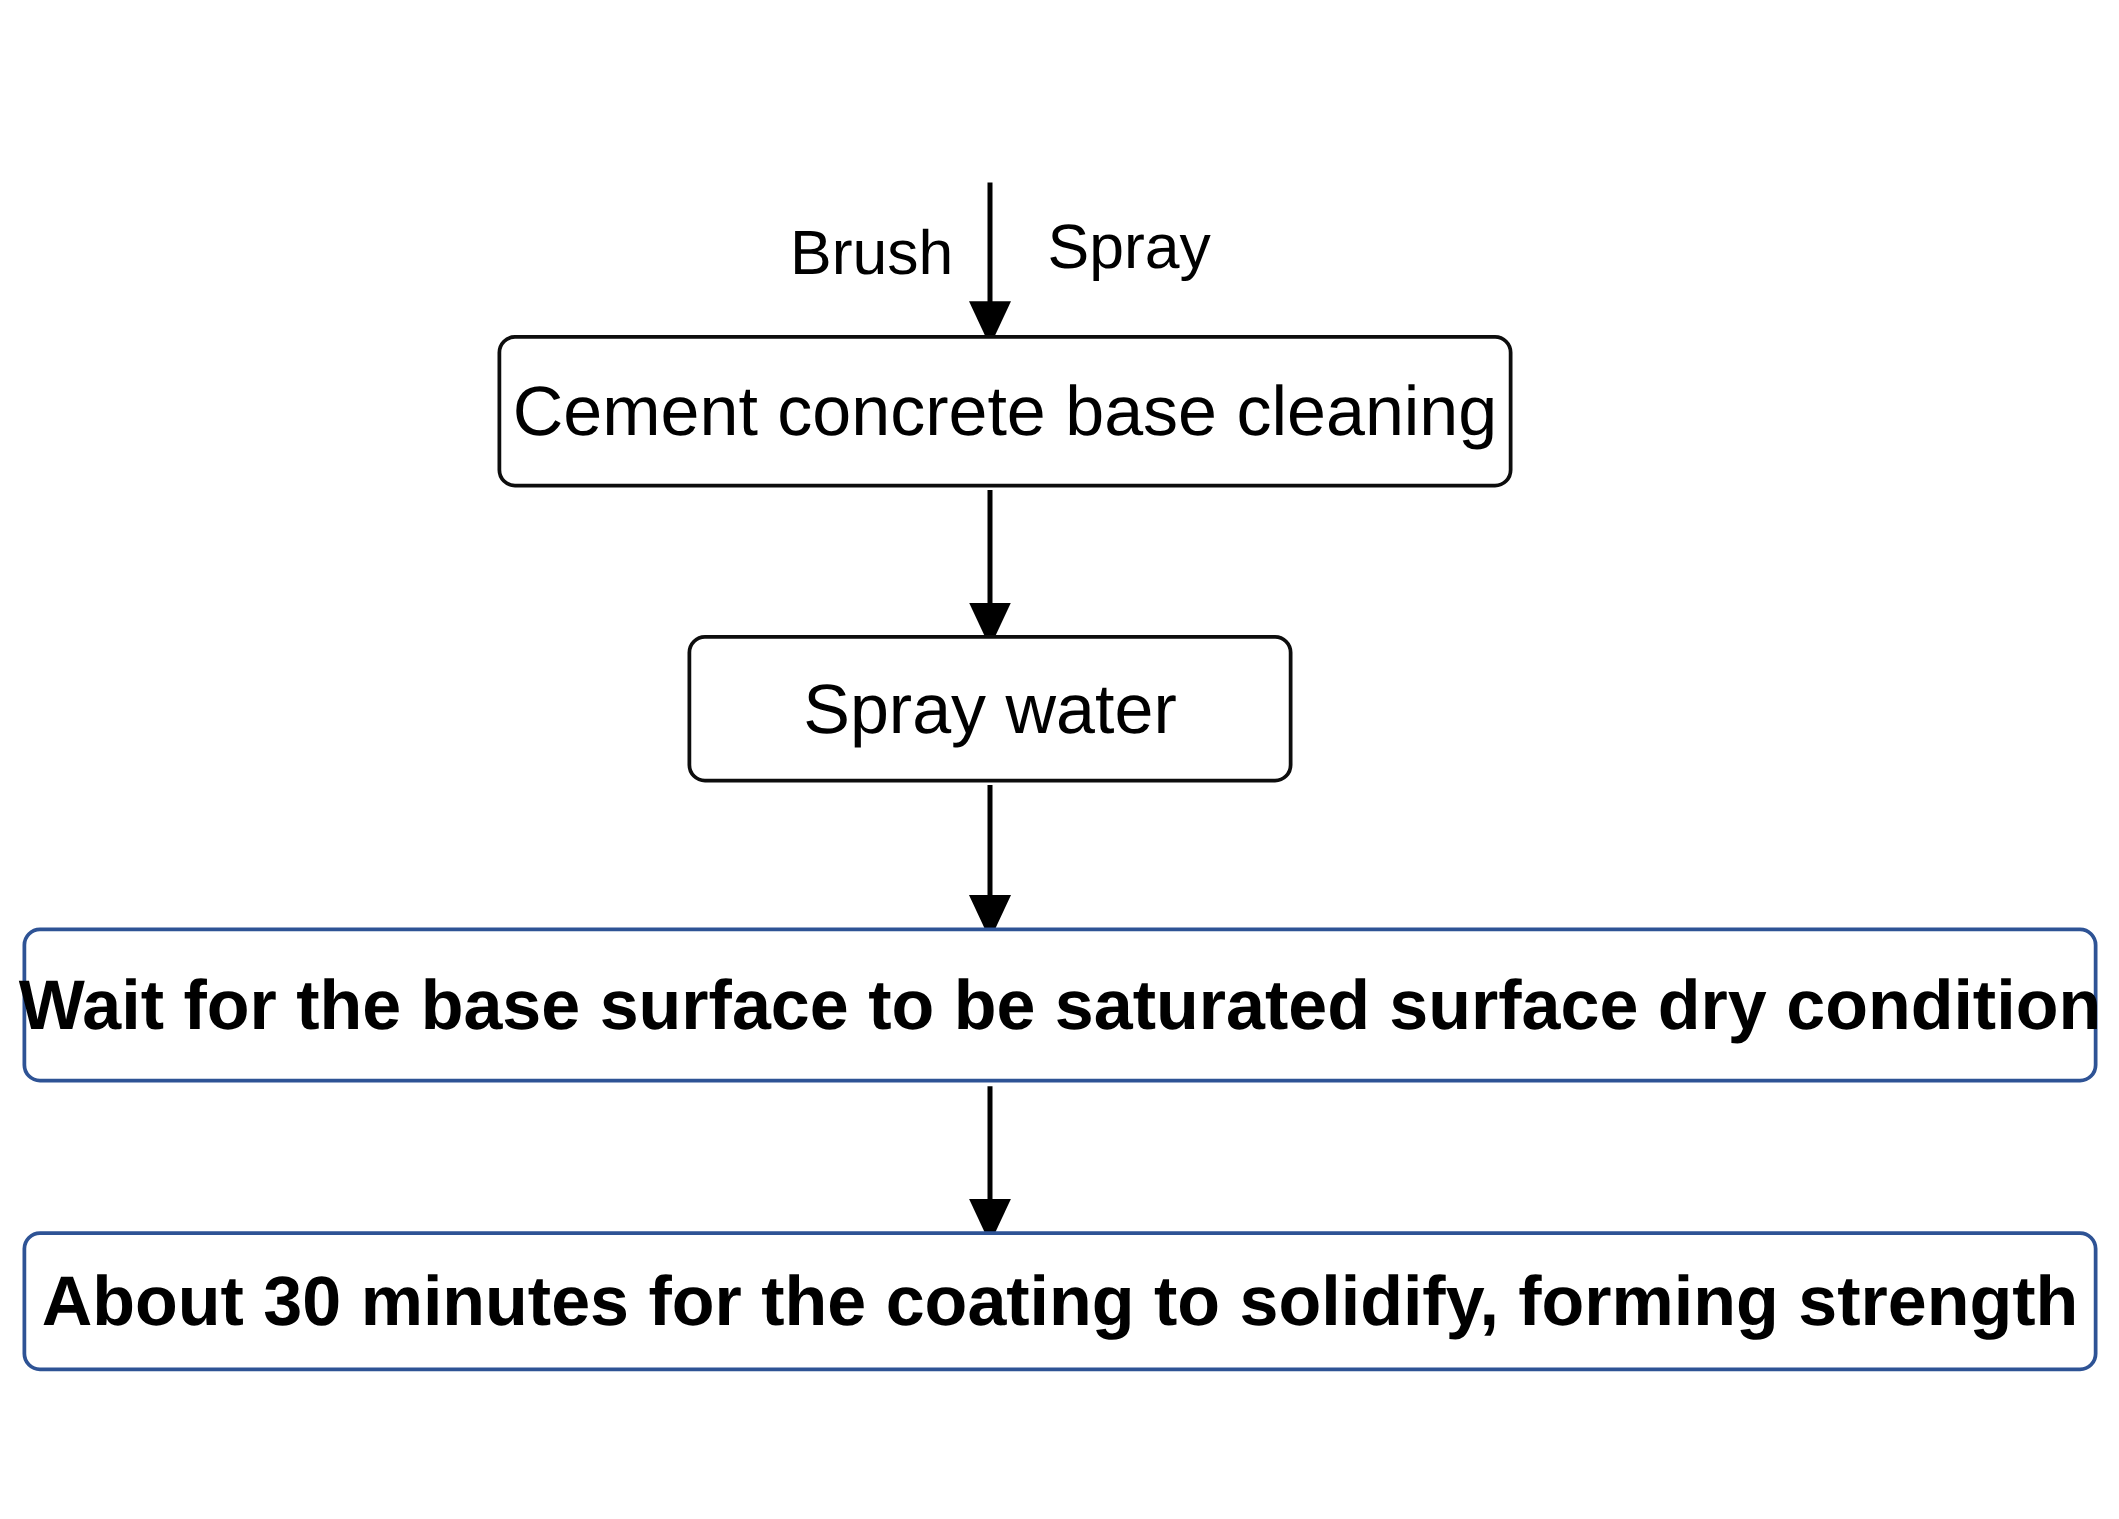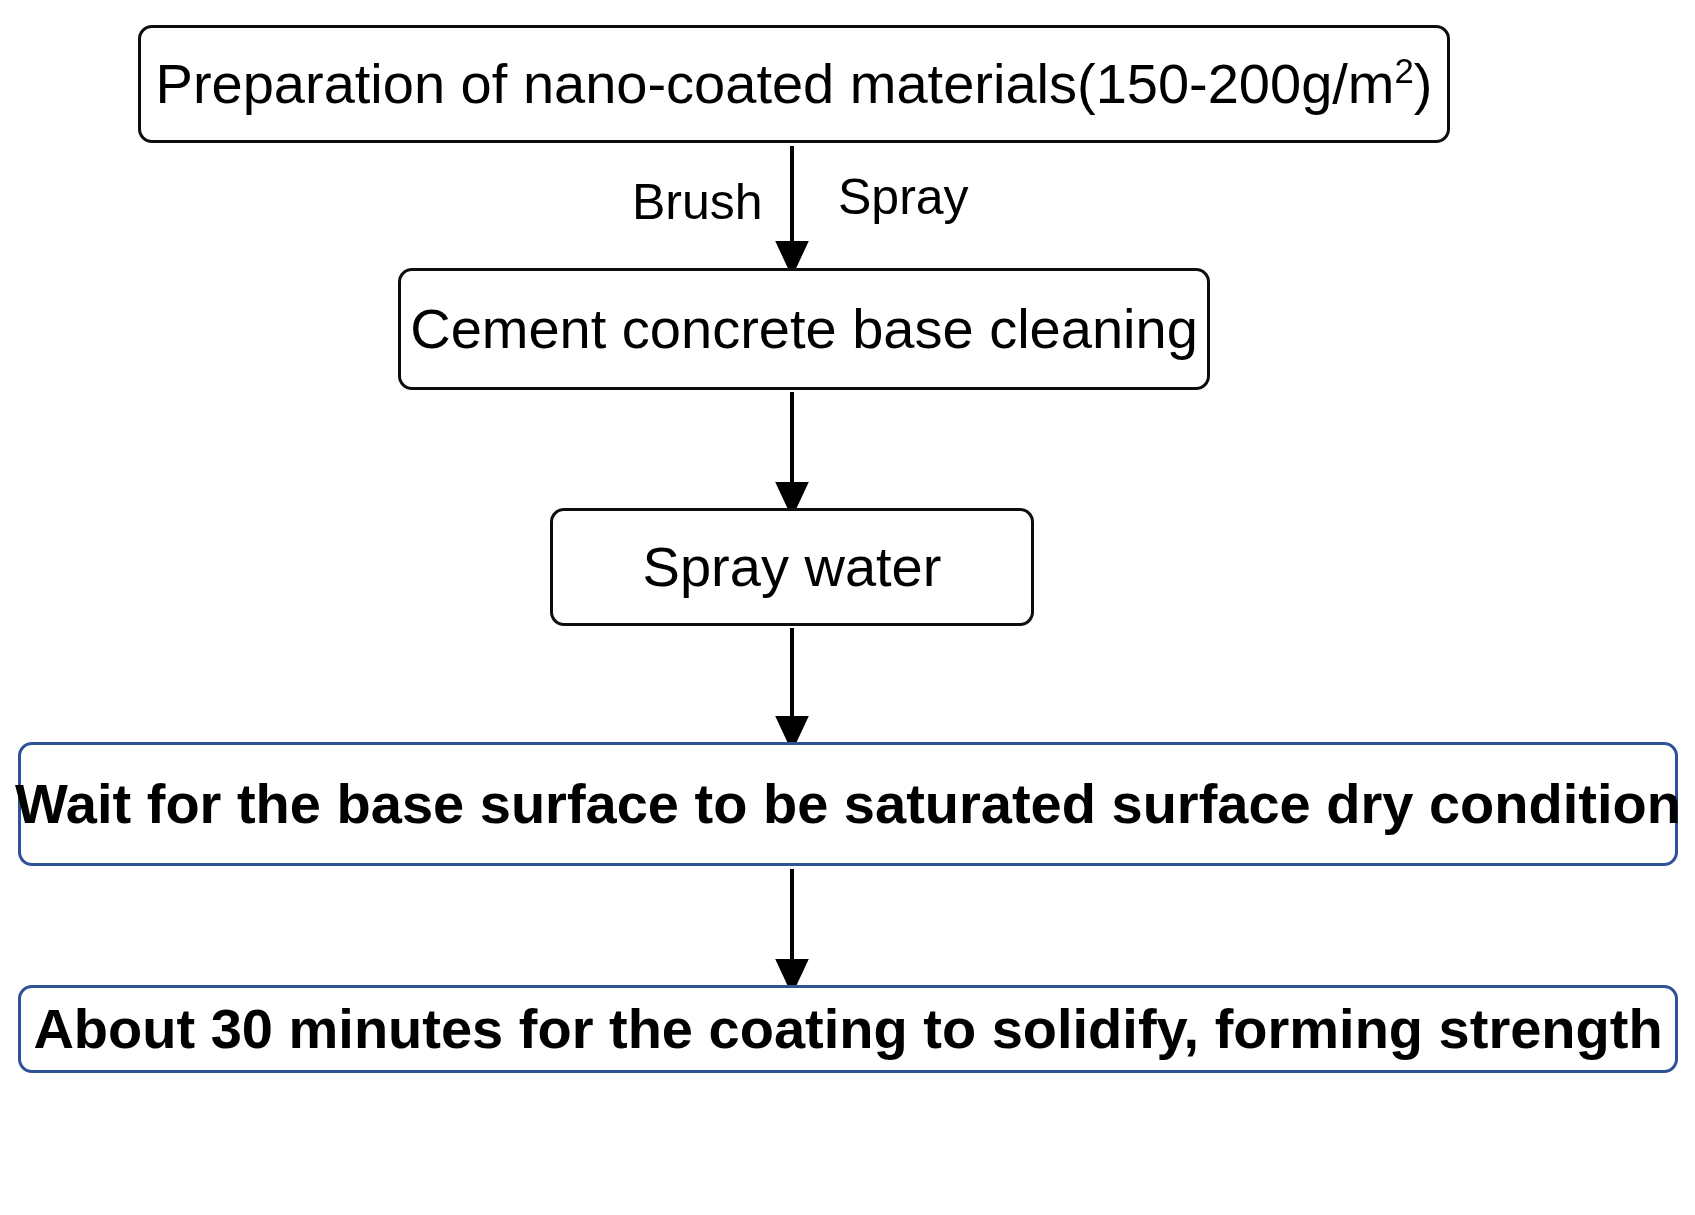--- a/index.html
+++ b/index.html
@@ -38,21 +38,21 @@
     font-weight: bold;
   }
   .node-label {
     display: block;
     padding: 0 18px;
   }
   .n1 { left: 138px;  top: 25px;   width: 1312px; height: 118px; font-size: 56px; }
   .n2 { left: 398px;  top: 268px;  width: 812px;  height: 122px; font-size: 56px; }
   .n3 { left: 550px;  top: 508px;  width: 484px;  height: 118px; font-size: 56px; justify-content: center; }
   .n4 { left: 18px;   top: 742px;  width: 1660px; height: 124px; font-size: 56px; }
-  .n5 { left: 18px;   top: 985px;  width: 1660px; height: 88px; font-size: 56px; }
+  .n5 { left: 18px;   top: 985px;  width: 1660px; height: 112px; font-size: 56px; }
 
   .sup {
     font-size: 0.62em;
     vertical-align: super;
     line-height: 0;
   }
 
   .connector {
     position: absolute;
     left: 0;
@@ -85,23 +85,20 @@
 
     <line x1="792" y1="146" x2="792" y2="259" stroke="#000000" stroke-width="4" marker-end="url(#arrowhead)"></line>
 
     <line x1="792" y1="392" x2="792" y2="500" stroke="#000000" stroke-width="4" marker-end="url(#arrowhead)"></line>
 
     <line x1="792" y1="628" x2="792" y2="734" stroke="#000000" stroke-width="4" marker-end="url(#arrowhead)"></line>
 
     <line x1="792" y1="869" x2="792" y2="977" stroke="#000000" stroke-width="4" marker-end="url(#arrowhead)"></line>
   </svg>
 
-  <div class="node node-black n1">
-    <span class="node-label"><span>Preparation of nano-coated materials(150-200g/m</span><span class="sup">2</span><span>)</span></span>
-  </div>
 
   <div class="edge-label lbl-brush">Brush</div>
   <div class="edge-label lbl-spray">Spray</div>
 
   <div class="node node-black n2">
     <span class="node-label">Cement concrete base cleaning</span>
   </div>
 
   <div class="node node-black n3">
     <span class="node-label">Spray water</span>

